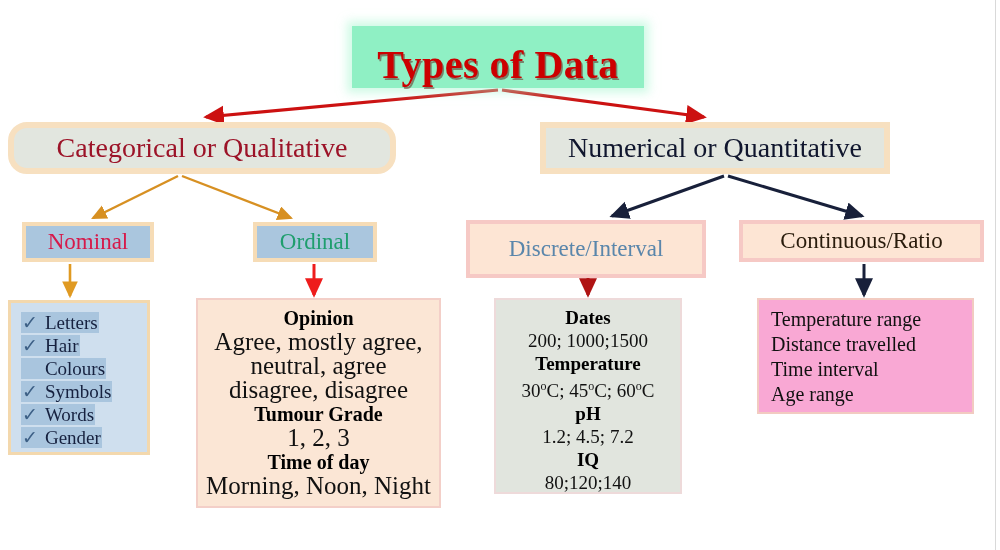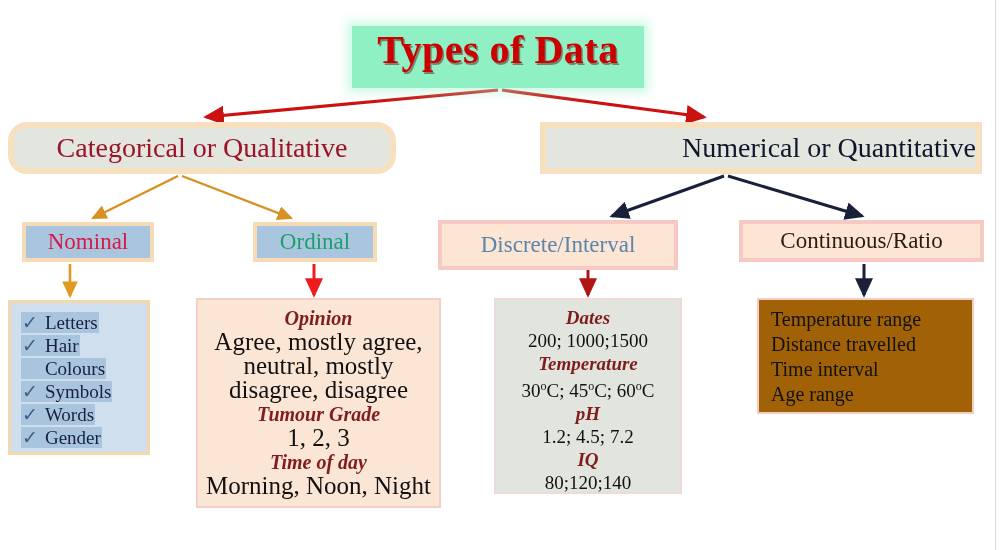--- a/index.html
+++ b/index.html
@@ -38,21 +38,21 @@
   
   .title-box {
     position: absolute;
     left: 352px;
     top: 26px;
     width: 292px;
     height: 62px;
     background: #8ff0c4;
     box-shadow: 0 0 9px 5px rgba(170,245,210,0.55);
     display: flex;
-    align-items: flex-start;
+    align-items: flex-end;
     justify-content: center;
   }
   .title-text {
     font-family: "Liberation Serif", "DejaVu Serif", serif;
     font-weight: bold;
     font-size: 40px;
     color: #cc0000;
     letter-spacing: 0.5px;
     text-shadow: 1.5px 1.5px 0 rgba(90,0,0,0.45);
     white-space: nowrap;
@@ -76,23 +76,22 @@
     left: 8px;
     top: 122px;
     width: 388px;
     height: 52px;
     border-radius: 19px;
   }
   #box-categorical .l2-label { color: #9c1328; }
   #box-numerical {
     left: 540px;
     top: 122px;
-    width: 442px;
+    width: 350px;
     height: 52px;
-    justify-content: flex-end;
   }
   #box-numerical .l2-label { color: #10162e; }
 
   
   .l3 {
     position: absolute;
     display: flex;
     align-items: center;
     justify-content: center;
     box-sizing: border-box;
@@ -117,24 +116,24 @@
   }
   #box-nominal .l3-label { color: #d6194a; }
   #box-ordinal {
     left: 253px;
     top: 222px;
     width: 124px;
     height: 40px;
   }
   #box-ordinal .l3-label { color: #1f9e6e; }
   #box-discrete {
-    left: 438px;
+    left: 466px;
     top: 220px;
     width: 240px;
-    height: 50px;
+    height: 58px;
   }
   #box-discrete .l3-label { color: #5a86ab; }
   #box-continuous {
     left: 739px;
     top: 220px;
     width: 245px;
     height: 42px;
   }
   #box-continuous .l3-label { color: #2a1c0c; }
 
@@ -191,32 +190,31 @@
     background: #e1e5de;
     border: 2px solid #eedada;
     padding: 6px 6px;
     text-align: center;
   }
   #leaf-continuous {
     left: 757px;
     top: 298px;
     width: 217px;
     height: 116px;
-    background: #a16207;
+    background: #f9a8d4;
     border: 2px solid #f2cbc1;
     padding: 7px 6px 6px 12px;
     text-align: left;
   }
 
   .hdr {
     font-weight: bold;
-    color: #7f1d1d;
+    color: #000000;
     font-size: 20px;
     line-height: 24px;
-    font-style: italic;
   }
   .val {
     color: #111111;
     font-size: 25px;
     line-height: 24px;
   }
   #leaf-discrete .hdr { font-size: 19px; line-height: 23px; }
   #leaf-discrete .val { font-size: 19px; line-height: 23px; }
   #leaf-continuous .val { font-size: 20px; line-height: 25px; }
   .val sup { font-size: 12px; vertical-align: super; }
@@ -297,21 +295,21 @@
         <li class="nitem cont"><span class="hl"><span class="tick">✓</span><span>Colours</span></span></li>
         <li class="nitem"><span class="hl"><span class="tick">✓</span><span>Symbols</span></span></li>
         <li class="nitem"><span class="hl"><span class="tick">✓</span><span>Words</span></span></li>
         <li class="nitem"><span class="hl"><span class="tick">✓</span><span>Gender</span></span></li>
       </ul>
   </div>
 
   <div class="leaf" id="leaf-ordinal">
       <div class="hdr">Opinion</div>
       <div class="val">Agree, mostly agree,</div>
-      <div class="val">neutral, mostly</div>
+      <div class="val">neutral, agree</div>
       <div class="val">disagree, disagree</div>
       <div class="hdr">Tumour Grade</div>
       <div class="val">1, 2, 3</div>
       <div class="hdr">Time of day</div>
       <div class="val">Morning, Noon, Night</div>
     </div>
 
   <div class="leaf" id="leaf-discrete">
       <div class="hdr">Dates</div>
       <div class="val">200; 1000;1500</div>

